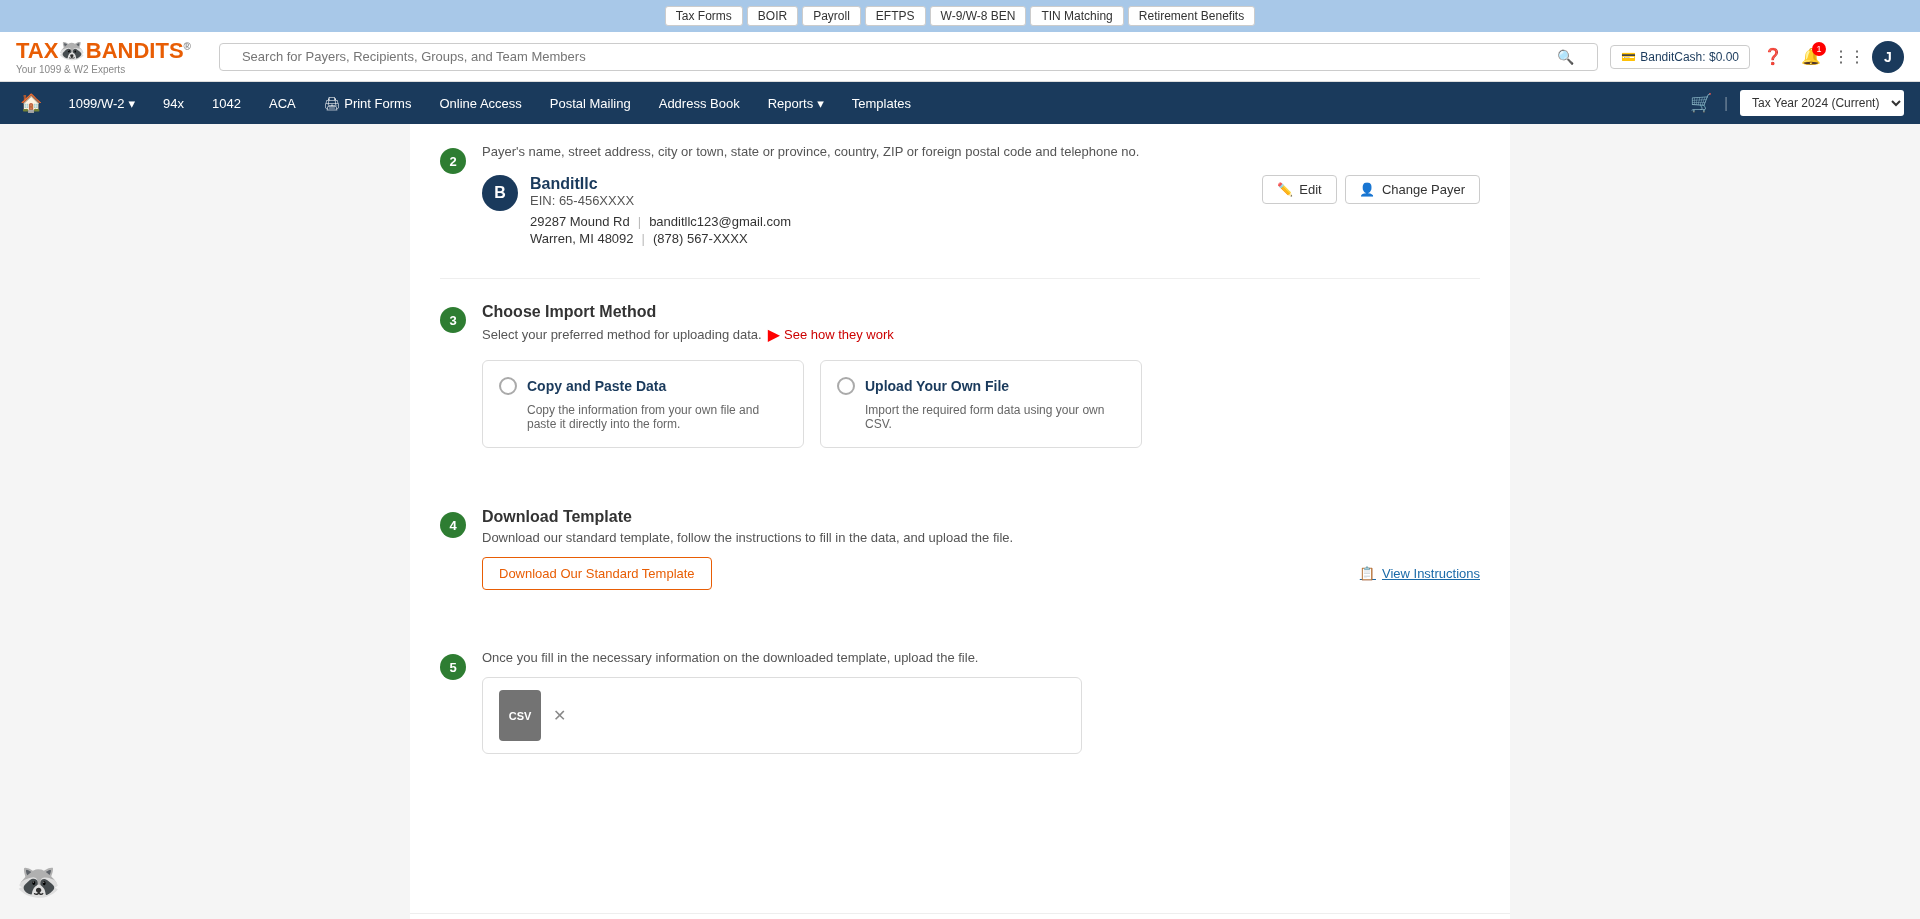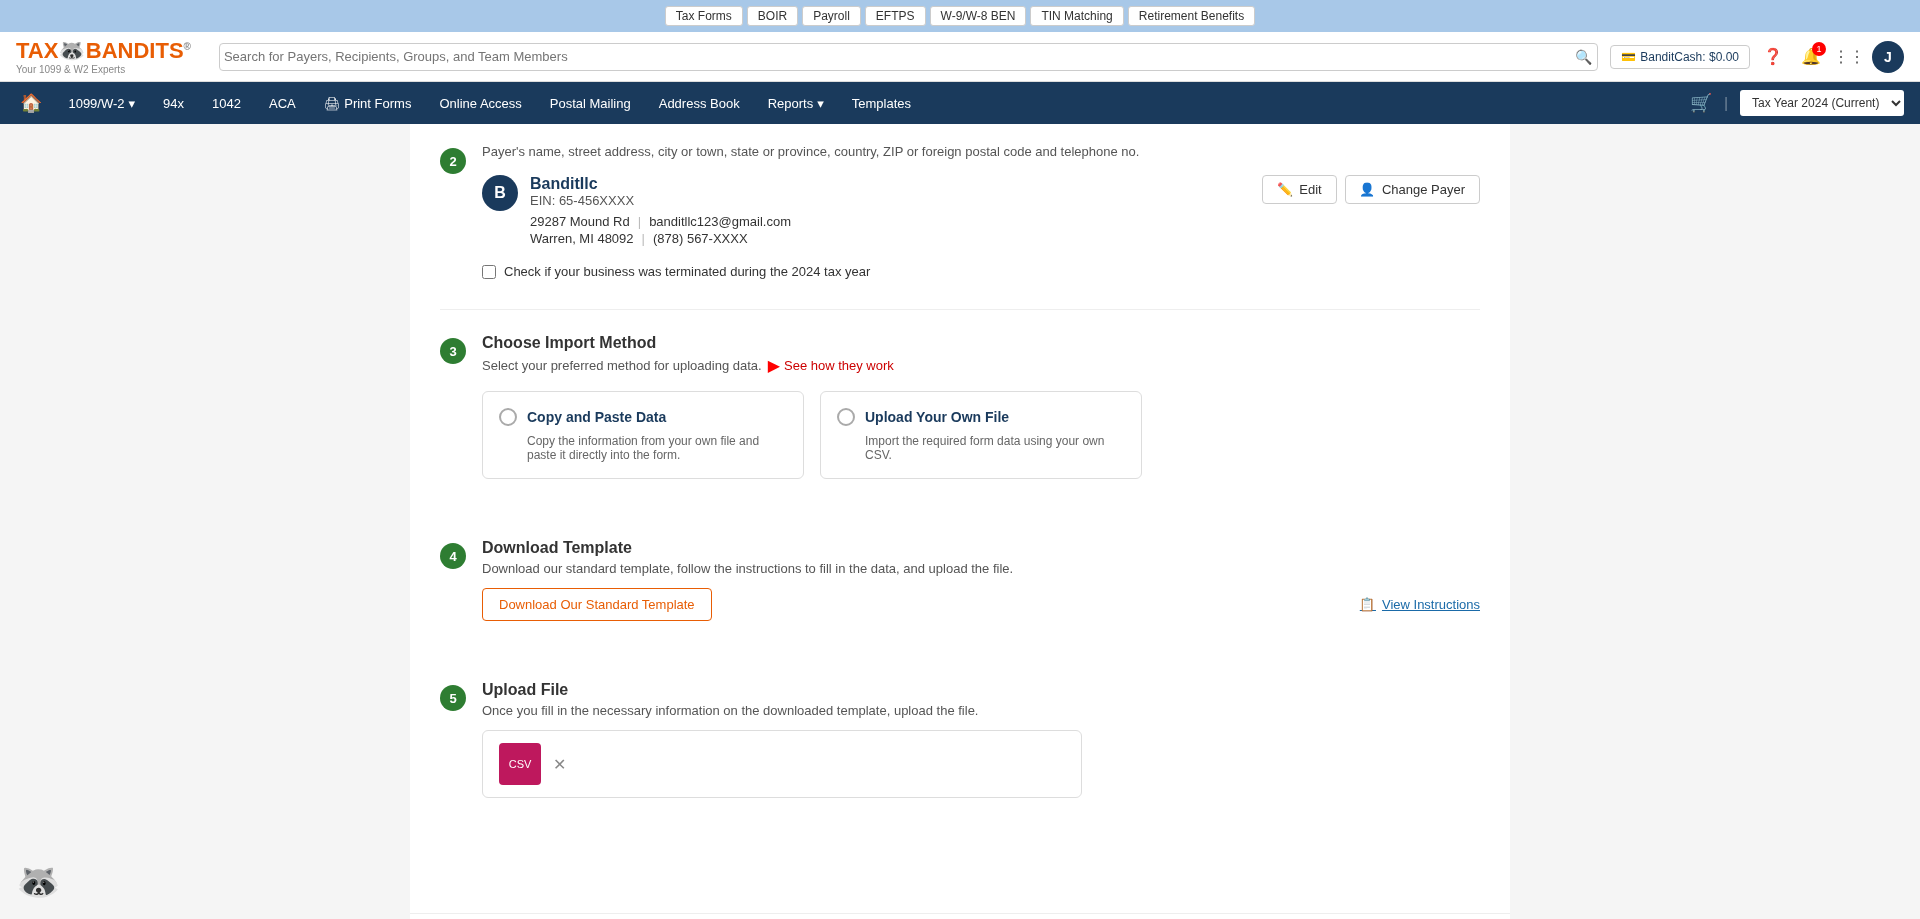--- a/index.html
+++ b/index.html
@@ -43,21 +43,21 @@
       color: #1a3a5c;
     }
     .logo-text span { color: #e85d04; }
     .logo-sub { font-size: 10px; color: #888; }
     .search-bar {
       flex: 1;
       display: flex;
       align-items: center;
       border: 1px solid #ccc;
       border-radius: 4px;
-      padding: 5px 4px;
+      padding: 5px 22px;
       background: white;
     }
     .search-bar input {
       border: none;
       outline: none;
       flex: 1;
       font-size: 13px;
       color: #666;
     }
     .header-icons {
@@ -295,25 +295,25 @@
     .file-item {
       display: flex; align-items: center; gap: 12px;
       padding: 12px 16px;
       border: 1px solid #ddd;
       border-radius: 6px;
       margin-top: 12px;
       background: white;
       max-width: 600px;
     }
     .csv-icon {
-      width: 42px; height: 42px;
-      background: #be185d;
+      width: 42px; height: 51px;
+      background: #737373;
       border-radius: 4px;
       display: flex; align-items: center; justify-content: center;
-      color: white; font-size: 11px; font-weight: normal;
+      color: white; font-size: 11px; font-weight: bold;
     }
     .file-info { flex: 1; }
     .file-name { font-size: 13px; font-weight: bold; color: #333; }
     .file-status {
       display: flex; align-items: center; gap: 8px;
       font-size: 12px; color: #555; margin-top: 3px;
     }
     .status-check { color: #2e7d32; }
     .close-btn {
       background: none; border: none;
@@ -457,24 +457,20 @@
             <button class="btn-outline">
               <span>✏️</span>
               <span>Edit</span>
             </button>
             <button class="btn-outline">
               <span>👤</span>
               <span>Change Payer</span>
             </button>
           </div>
         </div>
-        <div class="checkbox-row">
-          <input type="checkbox" style="">
-          <label>Check if your business was terminated during the 2024 tax year</label>
-        </div>
       </div>
     </div>
 
     <div style="border-top:1px solid #eee; margin: 10px 0 24px 0;"></div>
 
     <div class="step-wrapper">
       <div style="padding-top:2px;">
         <div class="step-badge">3</div>
       </div>
       <div class="step-content">
@@ -523,21 +519,20 @@
           </button>
         </div>
       </div>
     </div>
 
     <div class="step-wrapper">
       <div style="padding-top:2px;">
         <div class="step-badge">5</div>
       </div>
       <div class="step-content upload-section">
-        <div class="section-title">Upload File</div>
         <div style="font-size:13px; color:#555; margin-bottom:0;">Once you fill in the necessary information on the downloaded template, upload the file.</div>
         <div class="file-item">
           <div class="csv-icon">CSV</div>
           <button class="close-btn">✕</button>
         </div>
       </div>
     </div>
 
   </div>
 

